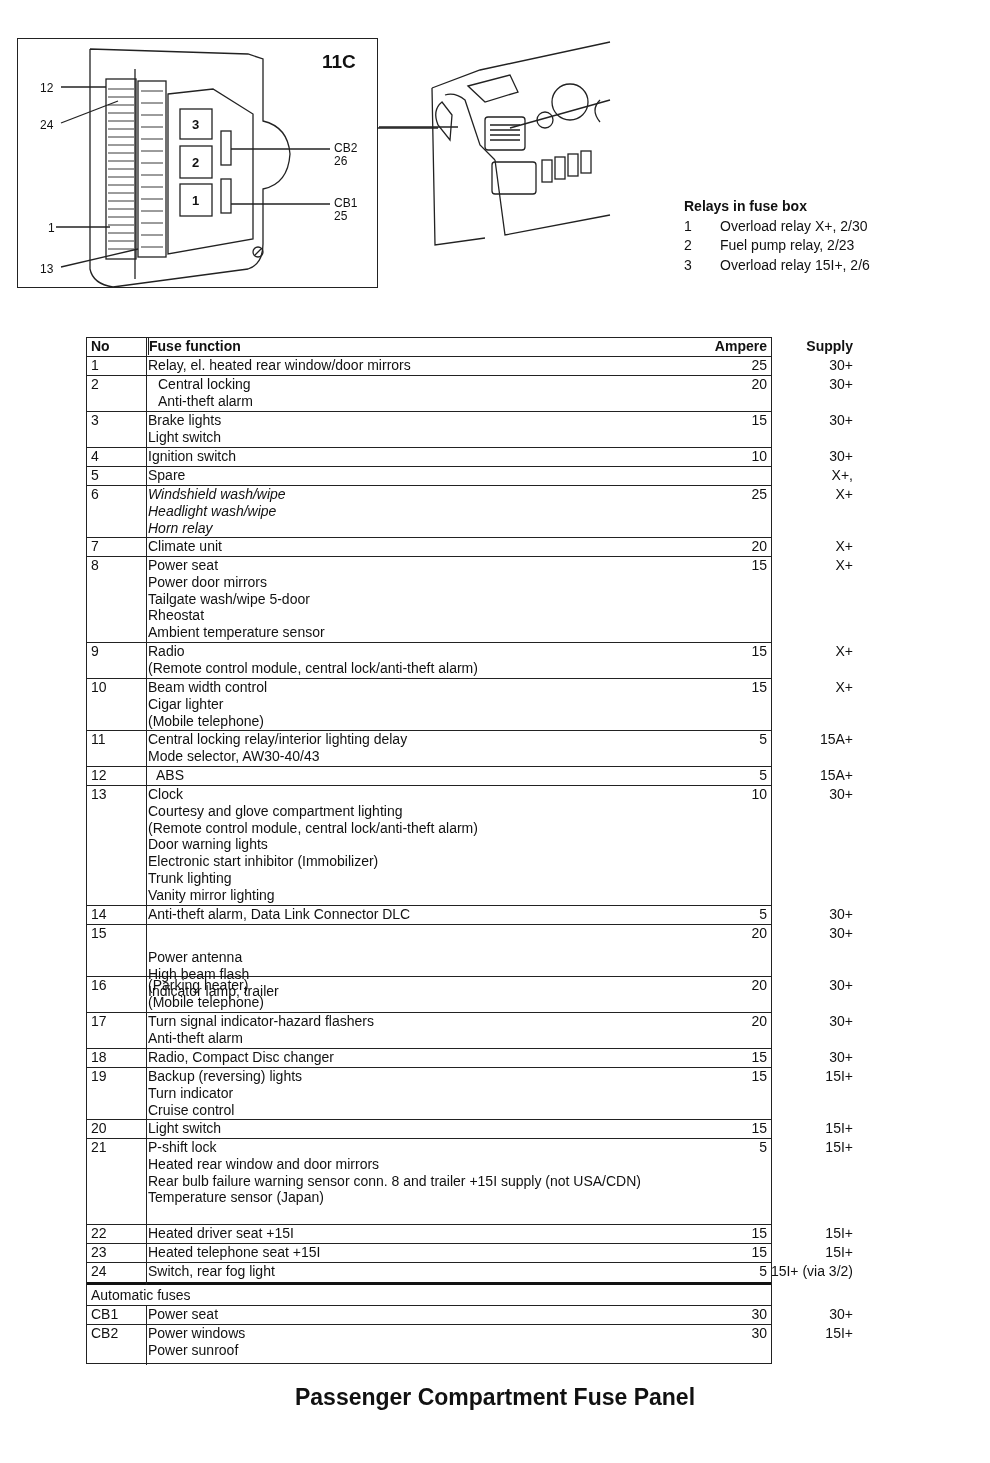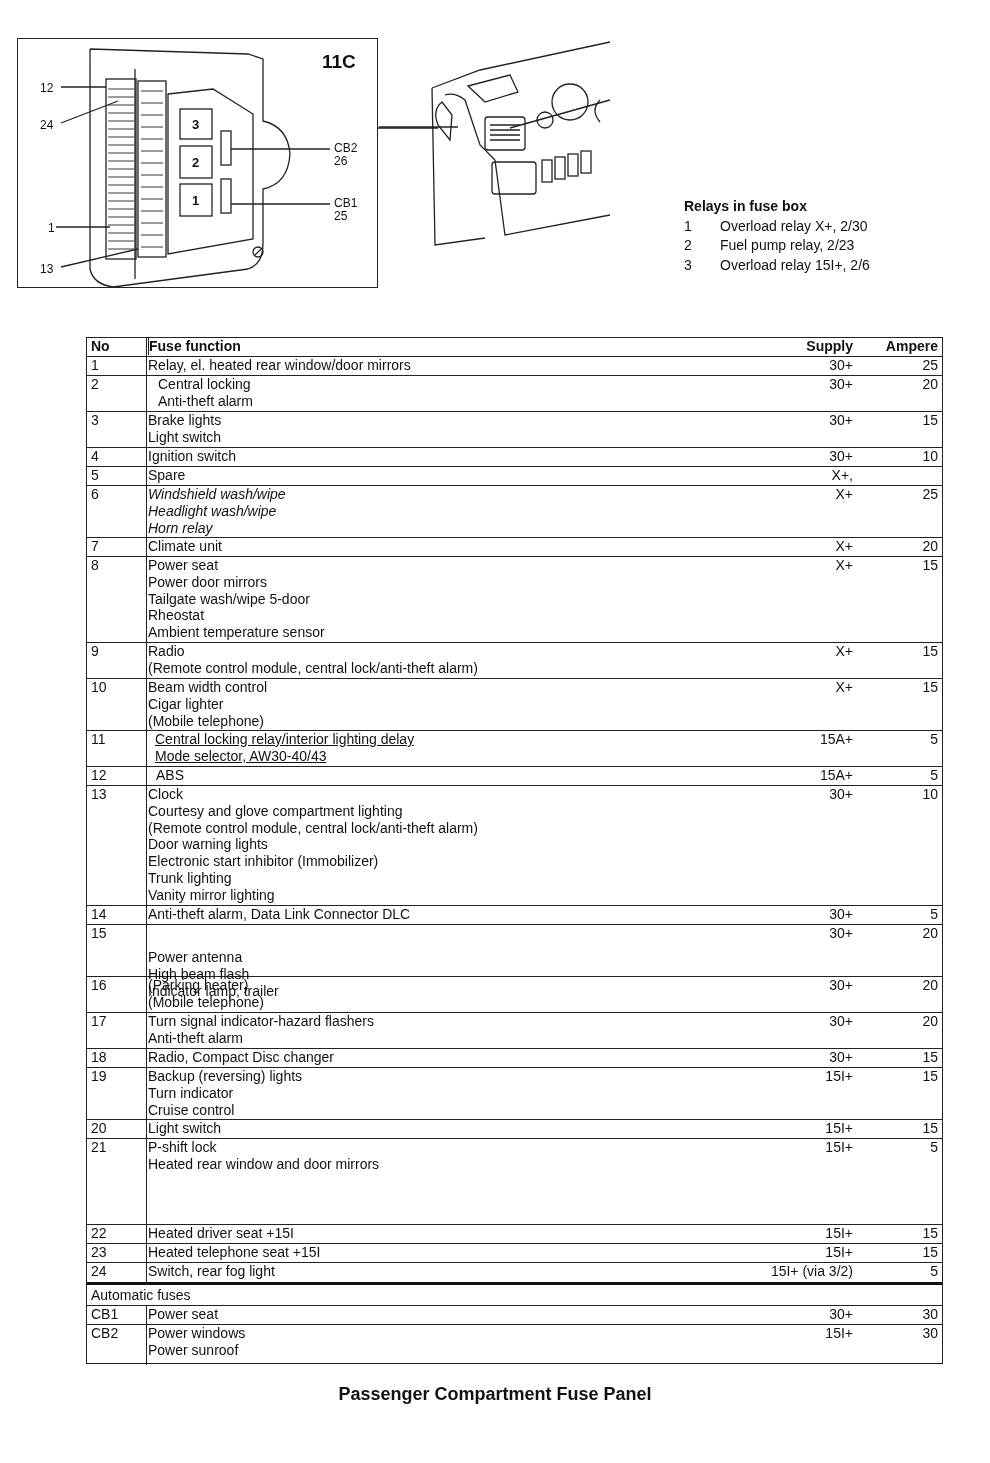--- a/index.html
+++ b/index.html
@@ -6,32 +6,32 @@
   body { width:990px; height:1463px; position:relative; overflow:hidden;
          font-family:"Liberation Sans", sans-serif; color:#111; }
   .abs { position:absolute; }
   #diagram-box { left:17px; top:38px; width:361px; height:250px; border:1.5px solid #222; box-sizing:border-box; }
   .callout { position:absolute; font-size:12px; line-height:12px; color:#111; }
   .fig-title { position:absolute; font-size:19px; font-weight:bold; }
   #relay-legend { left:684px; top:197px; font-size:14px; line-height:19.5px; }
   #relay-legend .title { font-weight:bold; }
   #relay-legend .row { display:flex; }
   #relay-legend .num { width:36px; }
-  #fuse-table { left:86px; top:337px; width:857px; height:1041px; border:1.5px solid #222; box-sizing:border-box; }
+  #fuse-table { left:86px; top:337px; width:686px; height:1041px; border:1.5px solid #222; box-sizing:border-box; }
   .trow { position:absolute; left:0; right:0; border-bottom:1.3px solid #222; box-sizing:border-box; }
   .trow.thick { border-bottom:3px solid #111; }
   .cell { position:absolute; top:0; font-size:14px; line-height:16.8px; white-space:nowrap; }
   .c-no { left:4px; }
   .c-fn { left:61px; border-left:1.2px solid #222; padding-left:0; }
   .c-fn span { display:block; }
   .c-sup { left:640px; width:126px; text-align:right; }
   .c-amp { right:4px; width:70px; text-align:right; }
   .hdr { font-weight:bold; }
   .vline { position:absolute; left:59px; width:1.2px; background:#222; }
-  #page-title { left:0; width:990px; top:1399px; text-align:center; font-size:18px; font-weight:bold; }
+  #page-title { left:0; width:990px; top:1399px; text-align:center; font-size:23px; font-weight:bold; }
   svg { position:absolute; overflow:visible; }
 </style>
 </head>
 <body>
 
 <div id="diagram-box" class="abs">
   <svg width="361" height="250" viewBox="0 0 361 250">
     <g fill="none" stroke="#222" stroke-width="1.3">
 
       <path d="M72 10 L72 230 Q75 245 95 248 L230 230 Q245 225 245 205 L245 150 Q270 145 272 115 Q270 88 245 82 L245 20 L230 15 L72 10"></path>
@@ -211,21 +211,21 @@
         <div class="cell c-fn" style="border-left: none; padding-left: 0px;">
           <span>Beam width control</span>
           <span>Cigar lighter</span>
           <span>(Mobile telephone)</span>
         </div>
         <span class="cell c-sup">X+</span>
         <span class="cell c-amp">15</span>
       </div>
       <div class="trow" style="top: 393px; height: 36px;">
         <span class="cell c-no">11</span>
-        <div class="cell c-fn" style="border-left: none; padding-left: 7px; text-decoration: underline;">
+        <div class="cell c-fn" style="border-left: none; padding-left: 0px;">
           <span>Central locking relay/interior lighting delay</span>
           <span>Mode selector, AW30-40/43</span>
         </div>
         <span class="cell c-sup">15A+</span>
         <span class="cell c-amp">5</span>
       </div>
       <div class="trow" style="top: 429px; height: 19px;">
         <span class="cell c-no">12</span>
         <div class="cell c-fn" style="border-left: none; padding-left: 8px;">
           <span>ABS</span>
@@ -307,20 +307,22 @@
           <span>Light switch</span>
         </div>
         <span class="cell c-sup">15I+</span>
         <span class="cell c-amp">15</span>
       </div>
       <div class="trow" style="top: 801px; height: 86px;">
         <span class="cell c-no">21</span>
         <div class="cell c-fn" style="border-left: none; padding-left: 0px;">
           <span>P-shift lock</span>
           <span>Heated rear window and door mirrors</span>
+          <span>Rear bulb failure warning sensor conn. 8 and trailer +15I supply (not USA/CDN)</span>
+          <span>Temperature sensor (Japan)</span>
         </div>
         <span class="cell c-sup">15I+</span>
         <span class="cell c-amp">5</span>
       </div>
       <div class="trow" style="top: 887px; height: 19px;">
         <span class="cell c-no">22</span>
         <div class="cell c-fn" style="border-left: none; padding-left: 0px;">
           <span>Heated driver seat +15I</span>
         </div>
         <span class="cell c-sup">15I+</span>

